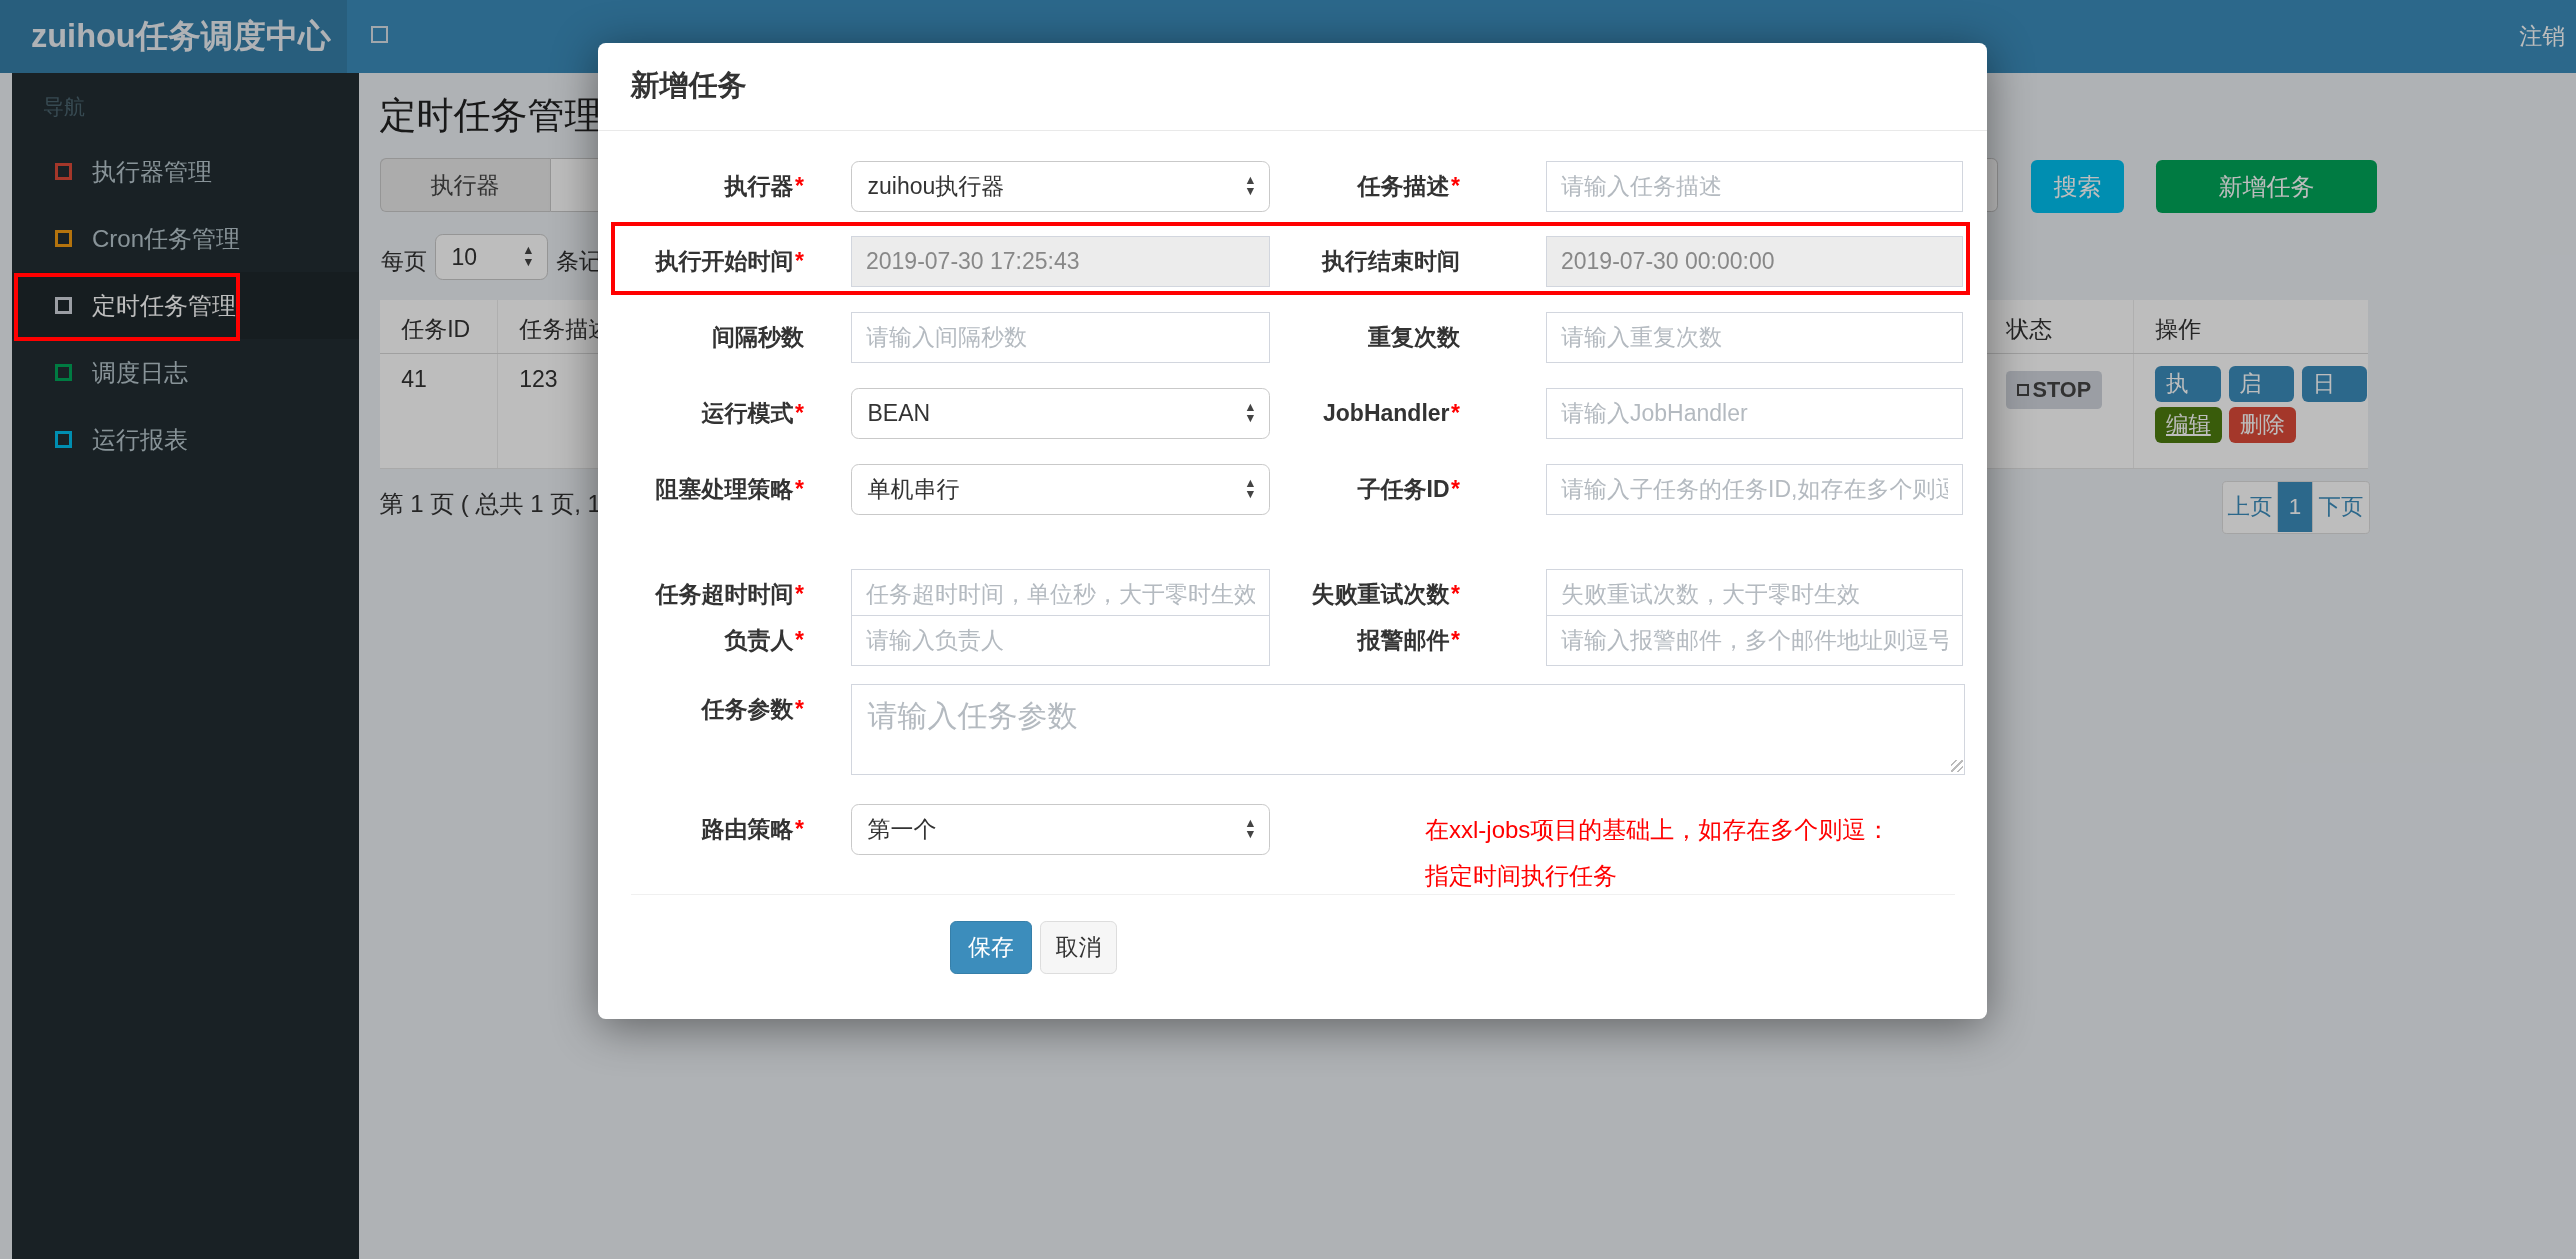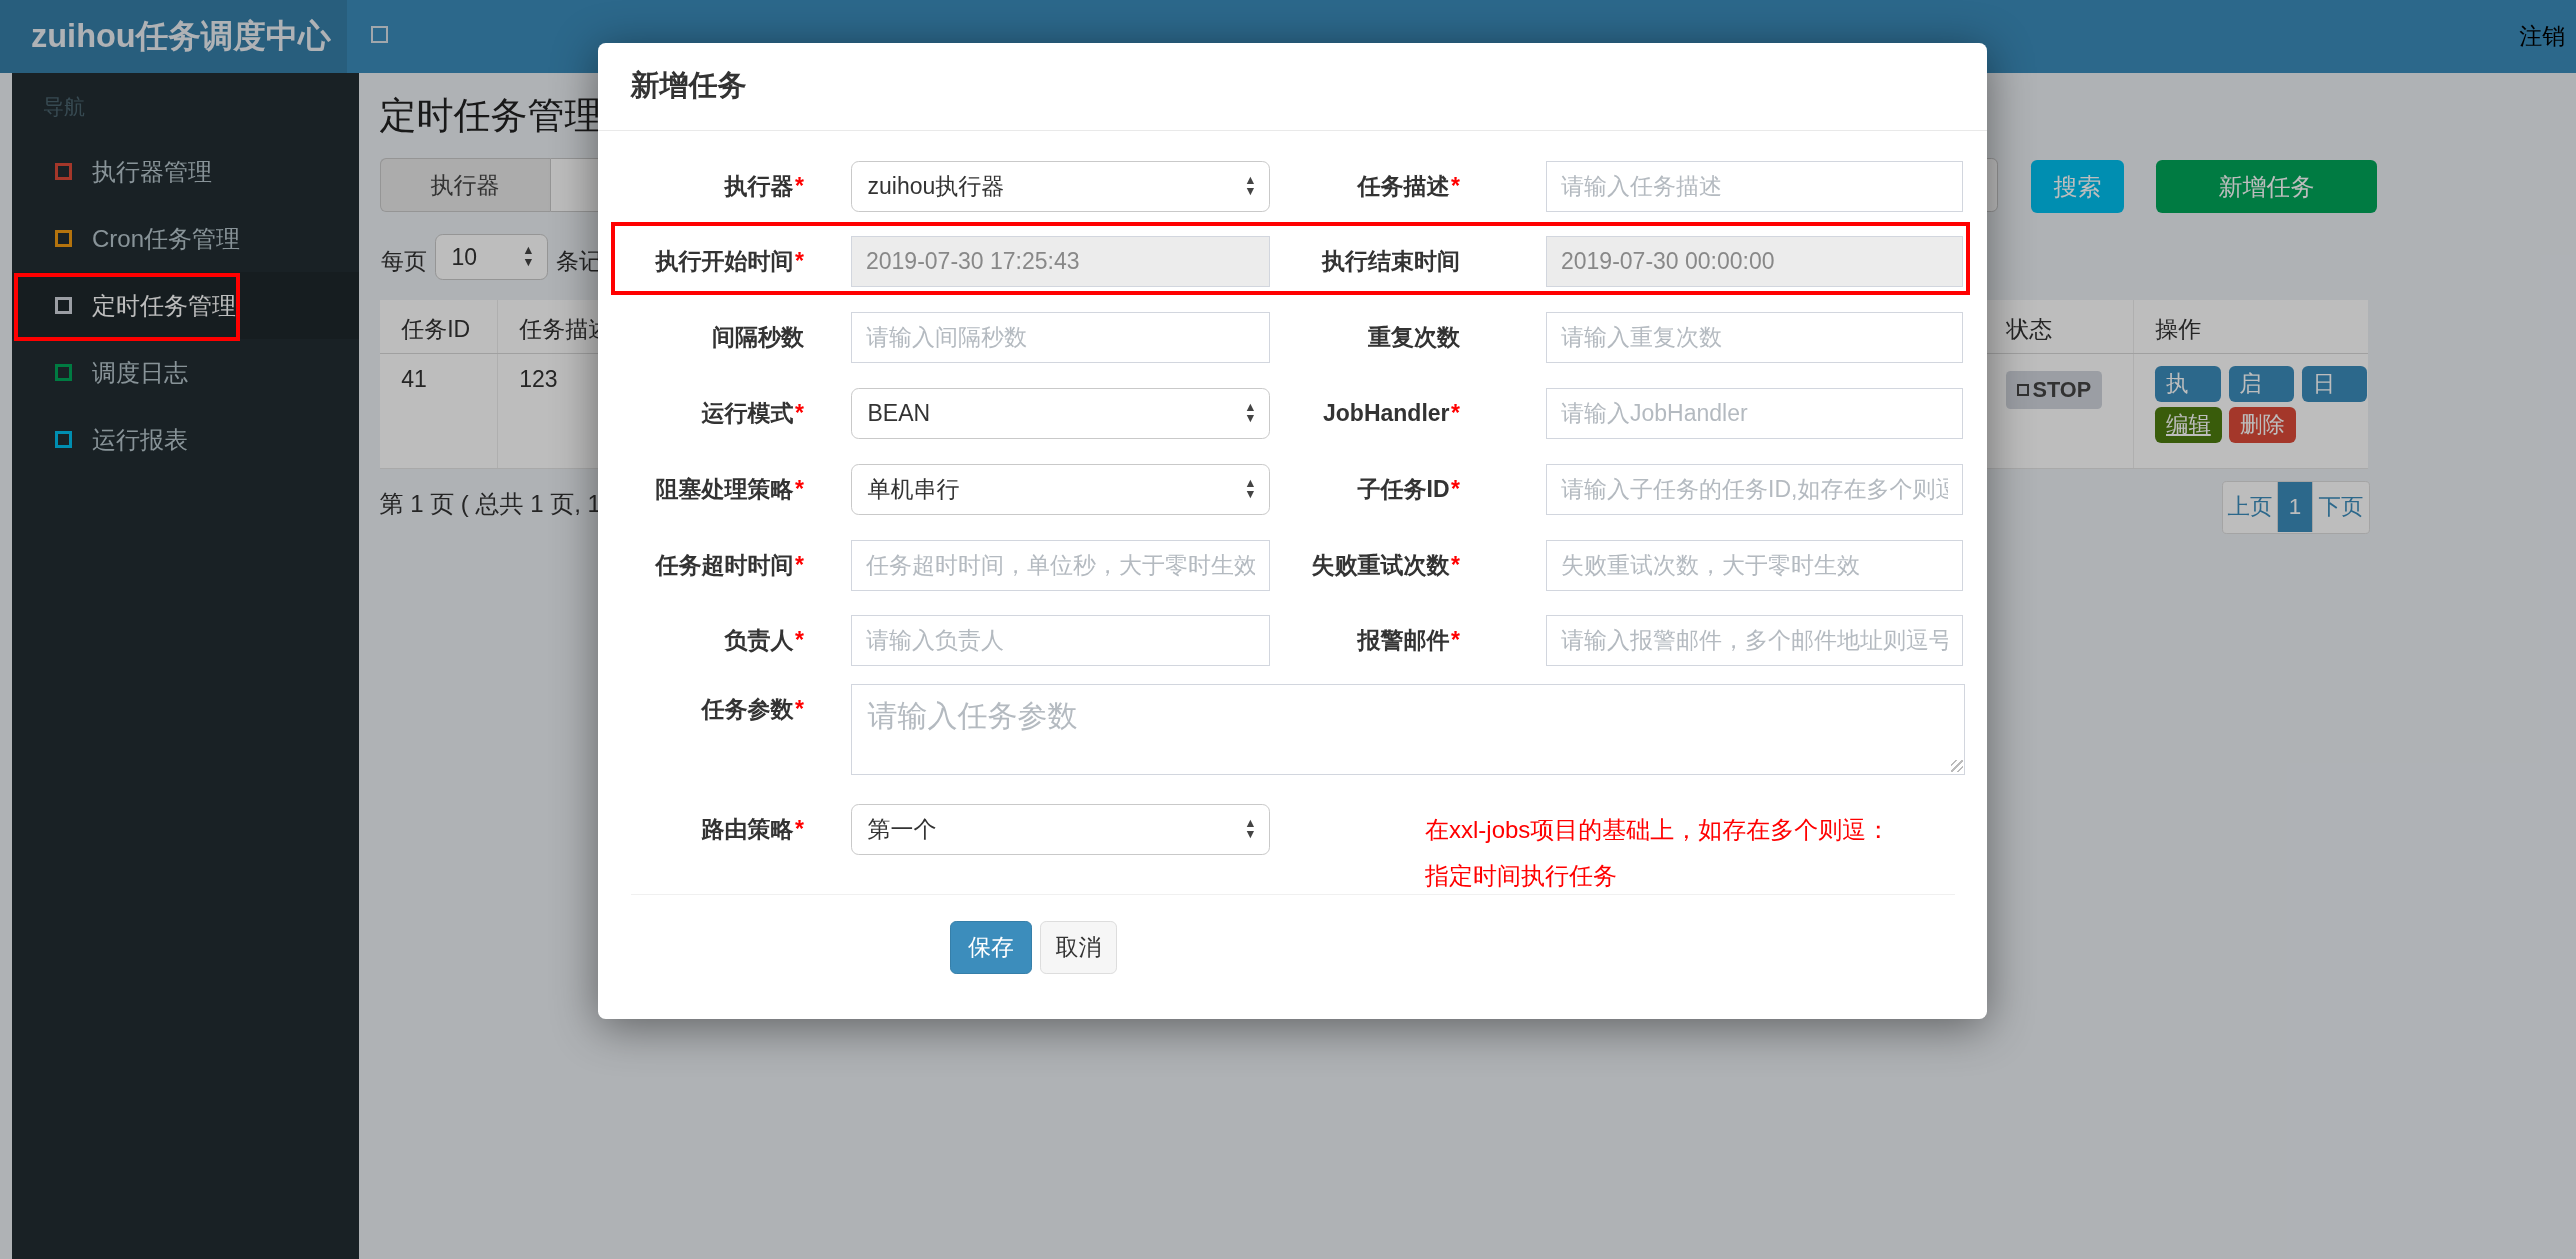--- a/index.html
+++ b/index.html
@@ -5,21 +5,21 @@
   * { margin:0; padding:0; box-sizing:border-box; }
   html,body { width:2576px; height:1259px; overflow:hidden; }
   body { font-family:"Liberation Sans","DejaVu Sans",sans-serif; }
   #app { position:relative; width:2576px; height:1259px; background:#ecf0f5; overflow:hidden; }
 
   
   .navbar { position:absolute; left:0; top:0; width:2576px; height:73px; background:#3c8dbc; z-index:10; }
   .brand { position:absolute; left:0; top:0; width:347px; height:73px; background:#367fa9;
            color:#ecf0f5; font-size:32.5px; font-weight:bold; line-height:73px; padding-left:31px; }
   .nav-toggle { position:absolute; left:371px; top:26px; width:17px; height:17px; border:2.3px solid #d9e2e8; }
-  .logout { position:absolute; right:10.8px; top:0; height:73px; line-height:73px; color:#000000; font-size:23px; }
+  .logout { position:absolute; right:10.8px; top:0; height:73px; line-height:73px; color:#ffffff; font-size:23px; }
 
   
   .sidebar { position:absolute; left:12px; top:73px; width:347px; height:1186px; background:#222d32; z-index:10; }
   .nav-label { position:absolute; left:31px; top:20px; font-size:21px; color:#4b646f; }
   .menu { position:absolute; left:0; top:65px; width:347px; }
   .side-item { height:67px; display:flex; align-items:center; padding-left:43px; color:#b8c7ce; cursor:pointer; }
   .side-item.active { background:#1e282c; color:#ffffff; }
   .sq-icon { width:17px; height:17px; border:3.1px solid #fff; flex:0 0 auto; }
   .side-item span.lbl { margin-left:20px; font-size:24px; }
 
@@ -284,21 +284,21 @@
                 <i>▼</i>
               </span>
             </div>
           </div>
           <div class="m-label c2">
             <span>子任务ID</span>
             <span class="req">*</span>
           </div>
           <div class="m-ctl c2"><input class="fi" placeholder="请输入子任务的任务ID,如存在多个则逗" style=""></div>
         </div>
-        <div class="m-row" style="top: 497px; padding-left: 36px;">
+        <div class="m-row" style="top: 526px; padding-left: 36px;">
           <div class="m-label c1">
             <span>任务超时时间</span>
             <span class="req">*</span>
           </div>
           <div class="m-ctl c1"><input class="fi" placeholder="任务超时时间，单位秒，大于零时生效" style=""></div>
           <div class="m-label c2">
             <span>失败重试次数</span>
             <span class="req">*</span>
           </div>
           <div class="m-ctl c2"><input class="fi" placeholder="失败重试次数，大于零时生效" style=""></div>

